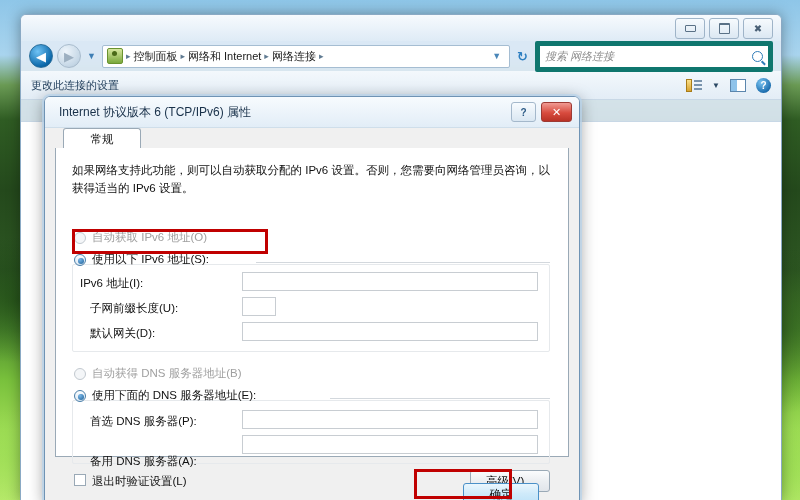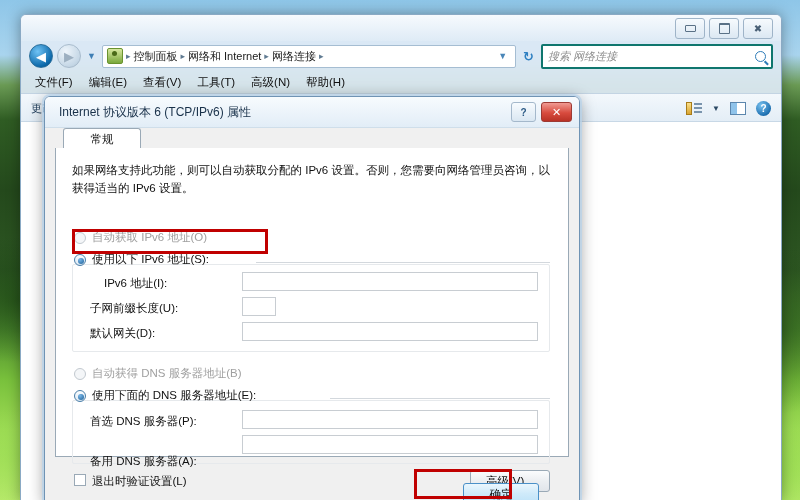--- a/index.html
+++ b/index.html
@@ -59,21 +59,21 @@
   .dropcaret{color:#3f7fb5;font-size:9px;padding:0 2px;}
   #crumbbar{flex:1;height:21px;background:#fff;border:1px solid #a5bdd2;border-radius:2px;
     display:flex;align-items:center;padding:0 4px;gap:3px;overflow:hidden;}
   .crumb-ico{width:14px;height:14px;border-radius:2px;flex:0 0 auto;
     background:linear-gradient(to bottom,#d8e8a0,#7aa83c);border:1px solid #6a932f;position:relative;}
   .crumb-ico:after{content:"";position:absolute;left:4px;top:2px;width:5px;height:5px;border-radius:50%;background:#4a6a18;}
   .crumb{color:#1a1a1a;font-size:11px;white-space:nowrap;}
   .sep{color:#5f7a91;font-size:9px;}
   .crumb-drop{color:#4a86b8;font-size:9px;margin-left:auto;padding:0 4px;}
   .refresh{color:#2d7fc1;font-size:13px;font-weight:bold;padding:0 3px;}
-  #searchbox{width:218px;height:21px;background:#fff;border:2px solid #0f766e;border-radius:2px;
+  #searchbox{width:218px;height:21px;background:#fff;border:5px solid #0f766e;border-radius:2px;
     display:flex;align-items:center;padding:0 5px;}
   #searchbox .ph{flex:1;color:#8d8d8d;font-style:italic;font-size:11px;white-space:nowrap;overflow:hidden;}
   .mag{width:9px;height:9px;border:1.6px solid #2f7cb8;border-radius:50%;position:relative;flex:0 0 auto;}
   .mag:after{content:"";position:absolute;right:-4px;bottom:-3px;width:5px;height:1.6px;background:#2f7cb8;transform:rotate(45deg);}
 
   
   #menubar{height:22px;display:flex;align-items:center;gap:16px;padding:0 14px;
     border-bottom:1px solid #c3d4e3;color:#111;font-size:11.5px;}
   #menubar span{white-space:nowrap;}
 
@@ -202,28 +202,20 @@
     </div>
 
     <span class="refresh">↻</span>
 
     <div id="searchbox">
       <span class="ph">搜索 网络连接</span>
       <span class="mag"></span>
     </div>
   </div>
 
-  <div id="menubar">
-    <span>文件(F)</span>
-    <span>编辑(E)</span>
-    <span>查看(V)</span>
-    <span>工具(T)</span>
-    <span>高级(N)</span>
-    <span>帮助(H)</span>
-  </div>
 
   <div id="toolbar">
     <span class="tbtext">更改此连接的设置</span>
     <span class="tb-spacer"></span>
     <span class="ico-views"></span>
     <span class="caret-dn">▼</span>
     <span class="ico-pane"></span>
     <span class="ico-help">?</span>
   </div>
 
@@ -257,21 +249,21 @@
       <span class="rb dim"></span>
       <span class="lbl-dim">自动获取 IPv6 地址(O)</span>
     </div>
 
     <div class="radio-row" style="left:18px;top:104px;">
       <span class="rb on"></span>
       <span class="lbl">使用以下 IPv6 地址(S):</span>
     </div>
     <div class="hr-line" style="left:200px;right:18px;top:114px;"></div>
 
-    <div class="fieldlabel" style="left:48px;top:128px;">IPv6 地址(I):</div>
+    <div class="fieldlabel" style="left:24px;top:128px;">IPv6 地址(I):</div>
     <div class="tbox" style="left:186px;right:30px;top:124px;"></div>
 
     <div class="fieldlabel" style="left:34px;top:153px;">子网前缀长度(U):</div>
     <div class="tbox" style="left:186px;width:34px;top:149px;"></div>
 
     <div class="fieldlabel" style="left:34px;top:178px;">默认网关(D):</div>
     <div class="tbox" style="left:186px;right:30px;top:174px;"></div>
 
     <div class="groupframe" style="left:16px;right:18px;top:252px;height:62px;"></div>
 

